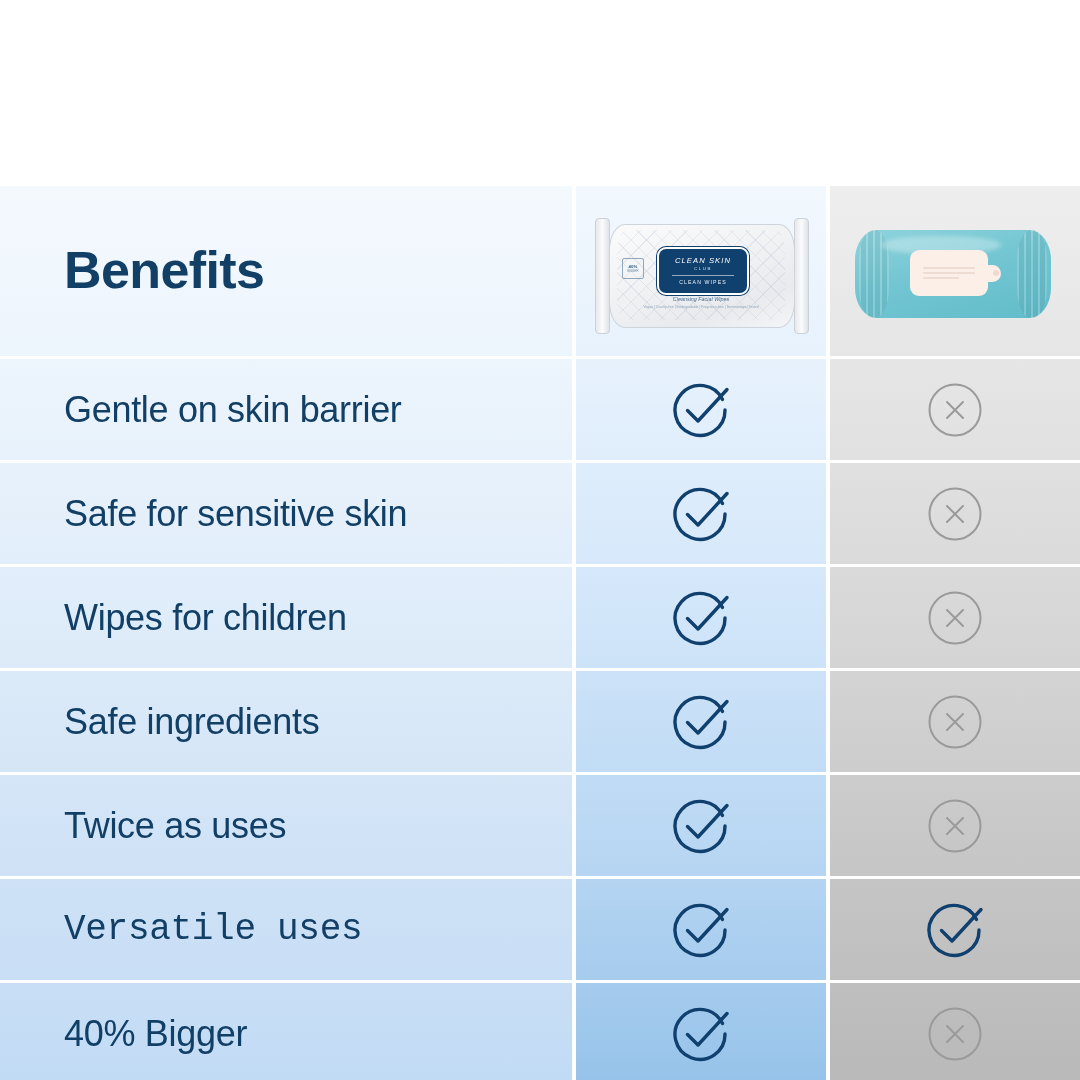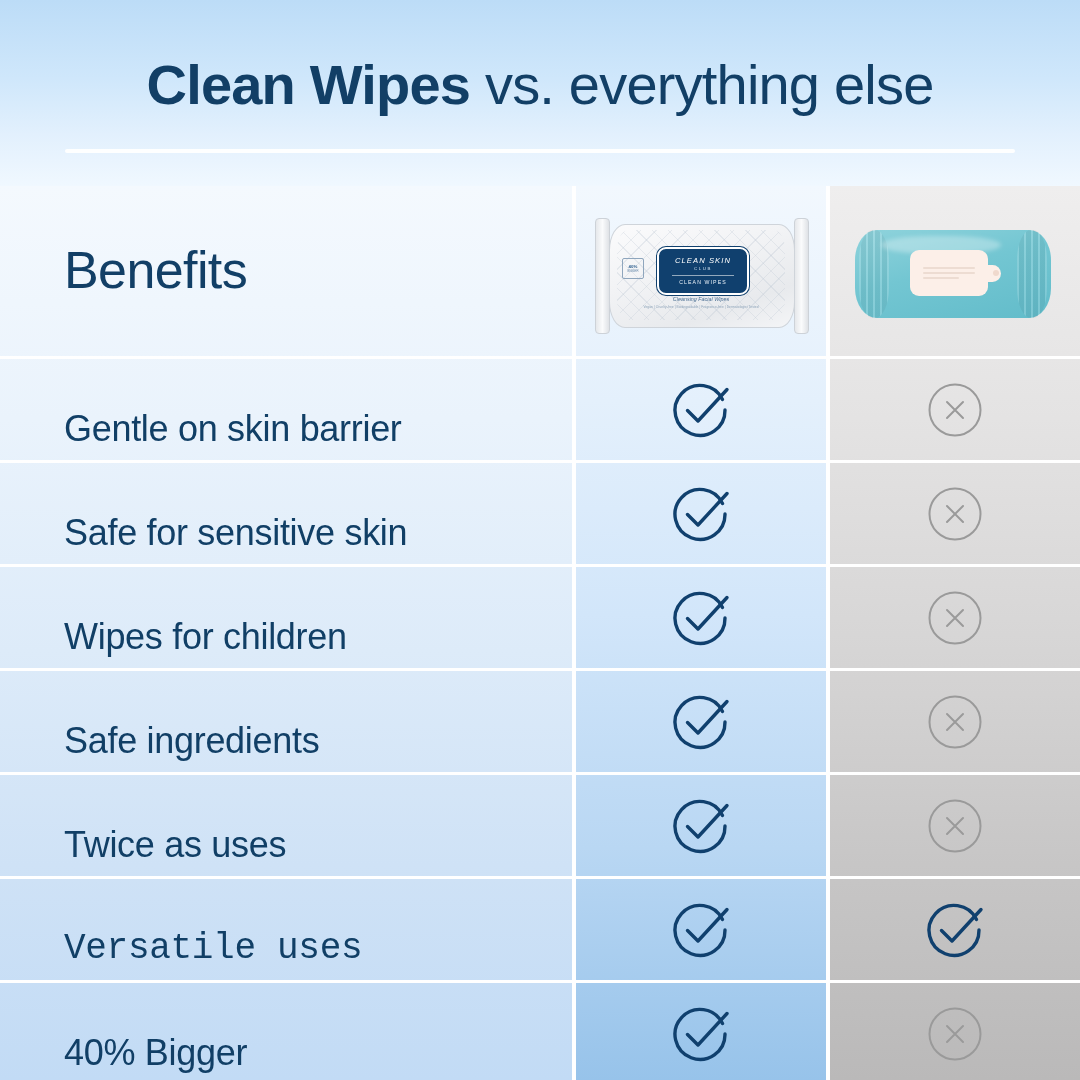--- a/index.html
+++ b/index.html
@@ -113,21 +113,21 @@
     left: 0; top: 0;
     width: 1080px;
     height: 173px;
   }
   #benefits-heading {
     position: absolute;
     left: 64px;
     top: 53px;
     color: #123f66;
     font-size: 52px;
-    font-weight: 400;
+    font-weight: 700;
     letter-spacing: -0.6px;
     line-height: 62px;
   }
 
   
   #product-pack {
     position: absolute;
     left: 595px;
     top: 30px;
     width: 212px;
@@ -323,46 +323,39 @@
     top: 0;
     height: 101px;
     display: flex;
     align-items: center;
     color: #113f66;
     font-size: 36px;
     font-weight: 400;
     letter-spacing: -0.3px;
     line-height: 44px;
     white-space: nowrap;
-    margin-top: 19px;
   }
   .cell-icon {
     position: absolute;
     top: 0;
     height: 101px;
     display: flex;
     align-items: center;
     justify-content: center;
   }
   .cell-product { left: 576px; width: 250px; }
   .cell-other   { left: 830px; width: 250px; }
 
   .icon-svg { display: block; }
 </style>
 </head>
 <body>
 
 <div id="page">
 
-  <div id="header">
-    <div id="title">
-      <span class="strong">Clean Wipes</span><span class="light"> vs. everything else</span>
-    </div>
-    <div id="title-divider"></div>
-  </div>
 
   <div id="table">
 
     <div class="col-strip" id="col-benefit-bg"></div>
     <div class="col-strip" id="col-product-bg"></div>
     <div class="col-strip" id="col-other-bg"></div>
 
     <div class="v-gutter" id="gutter-1"></div>
     <div class="v-gutter" id="gutter-2"></div>
 

